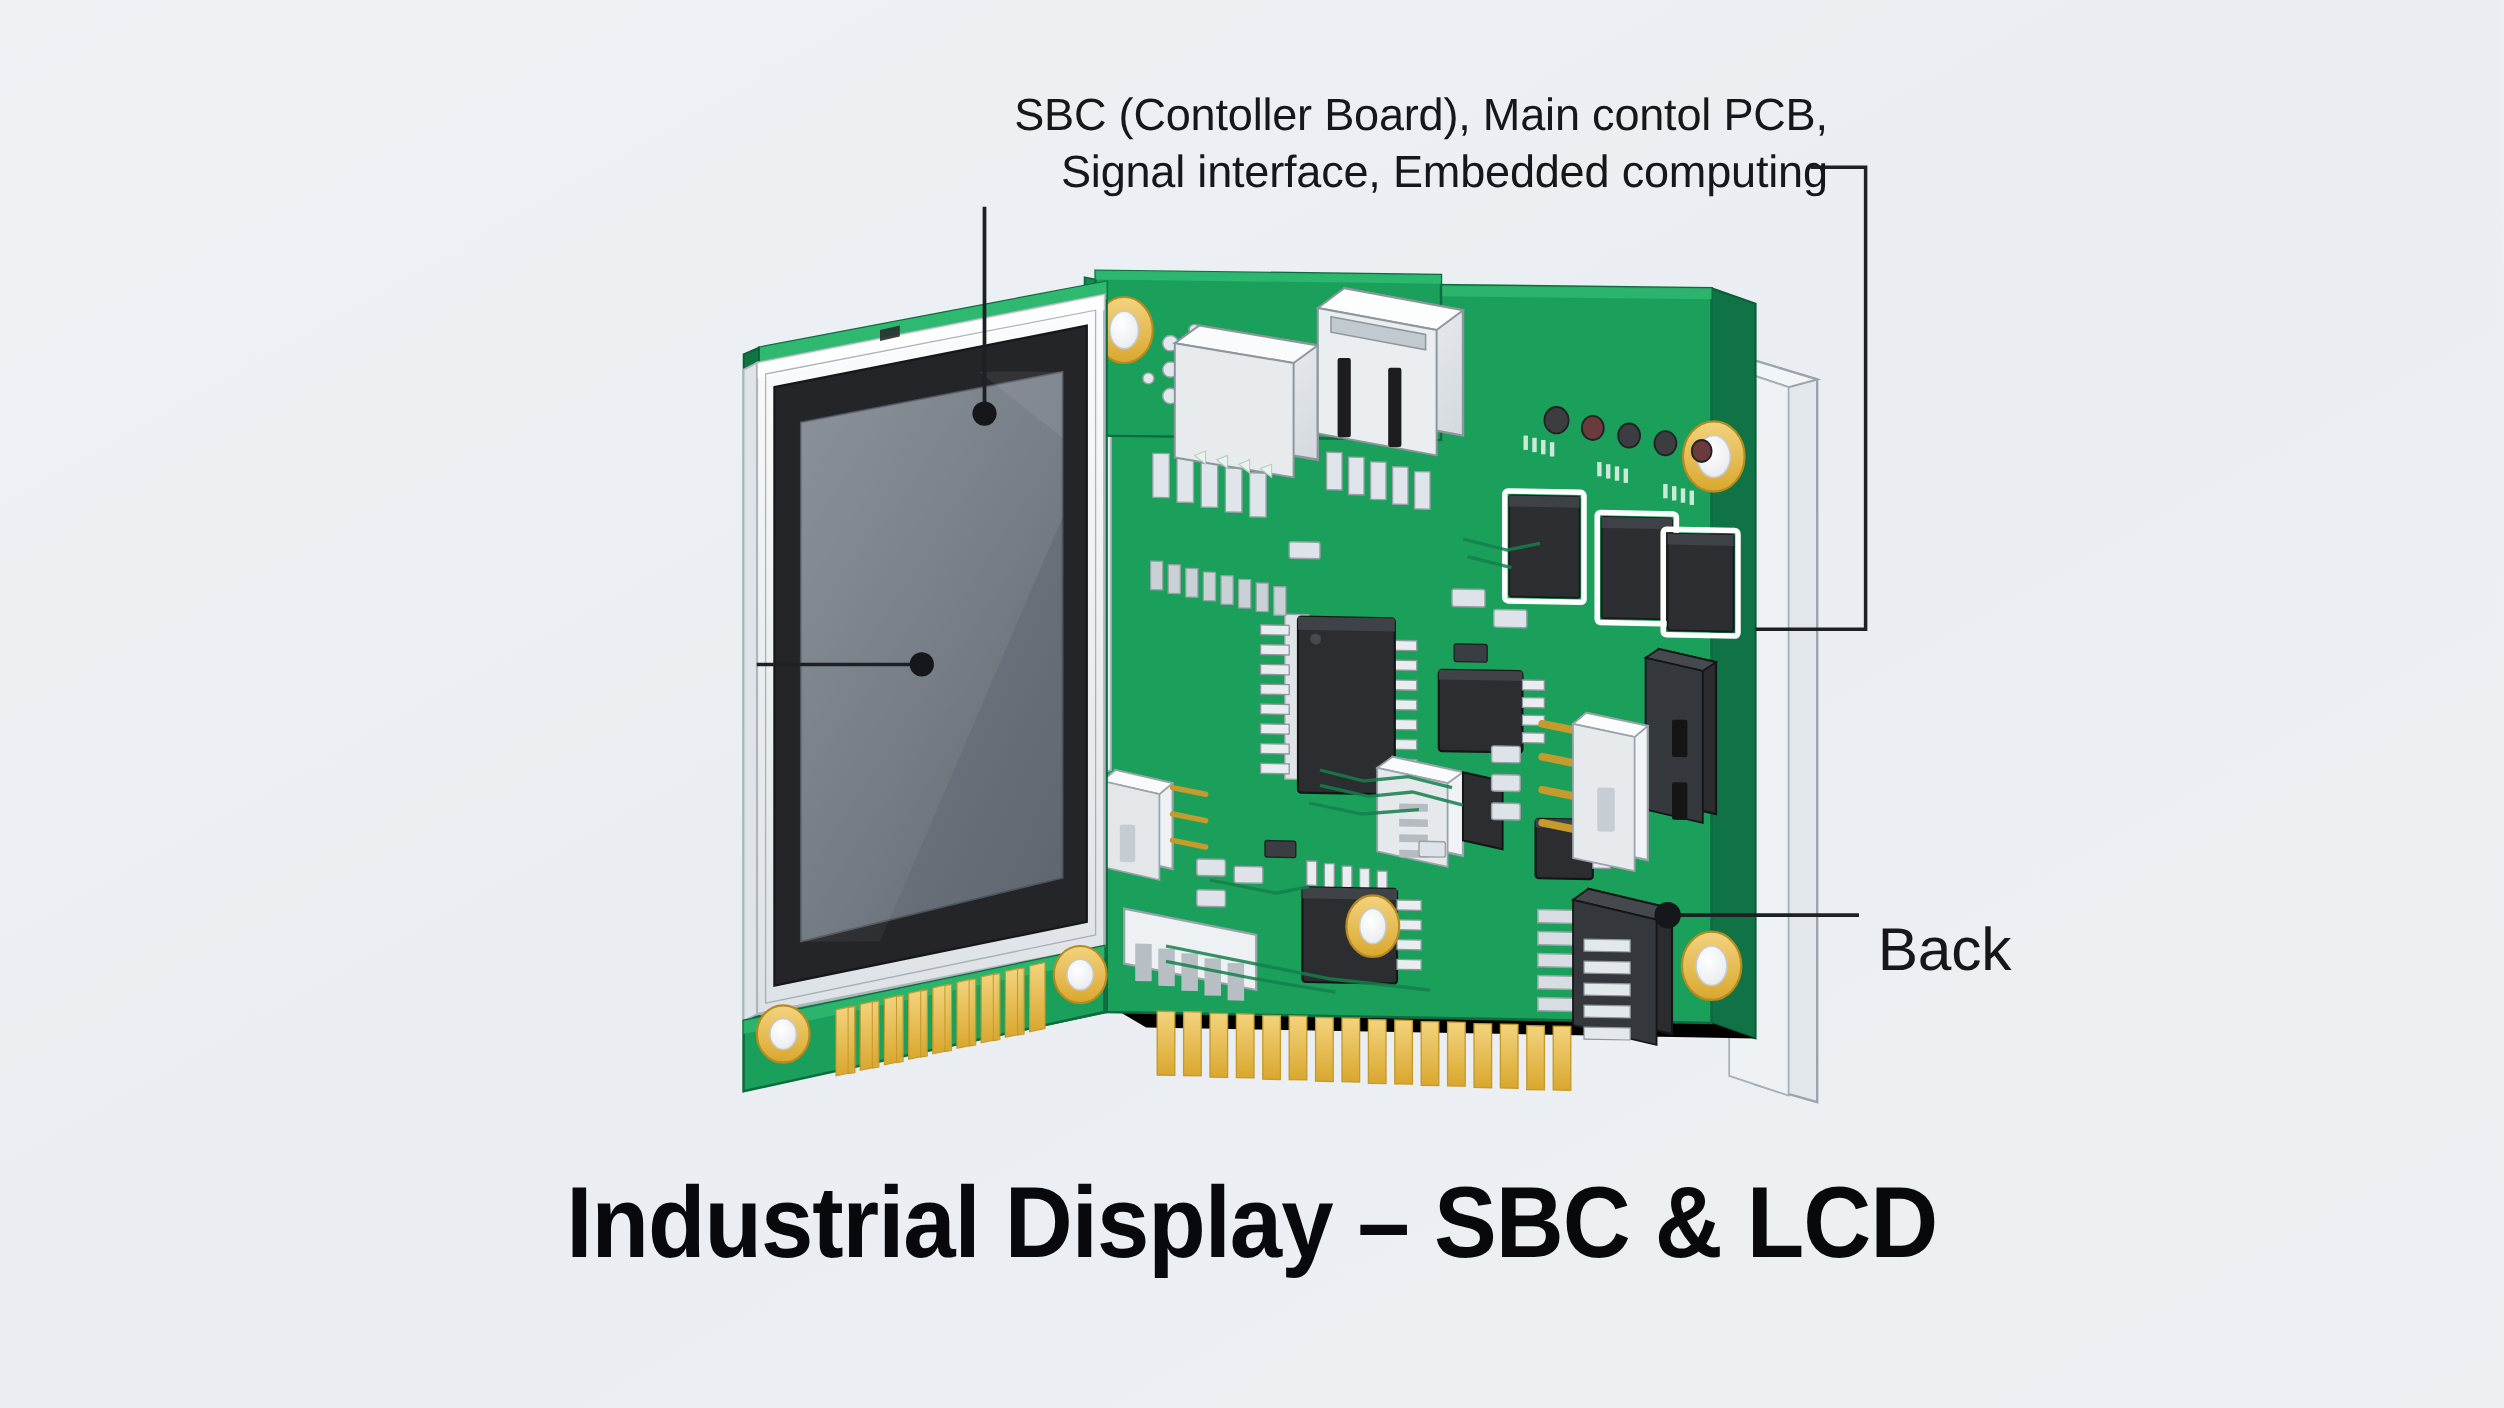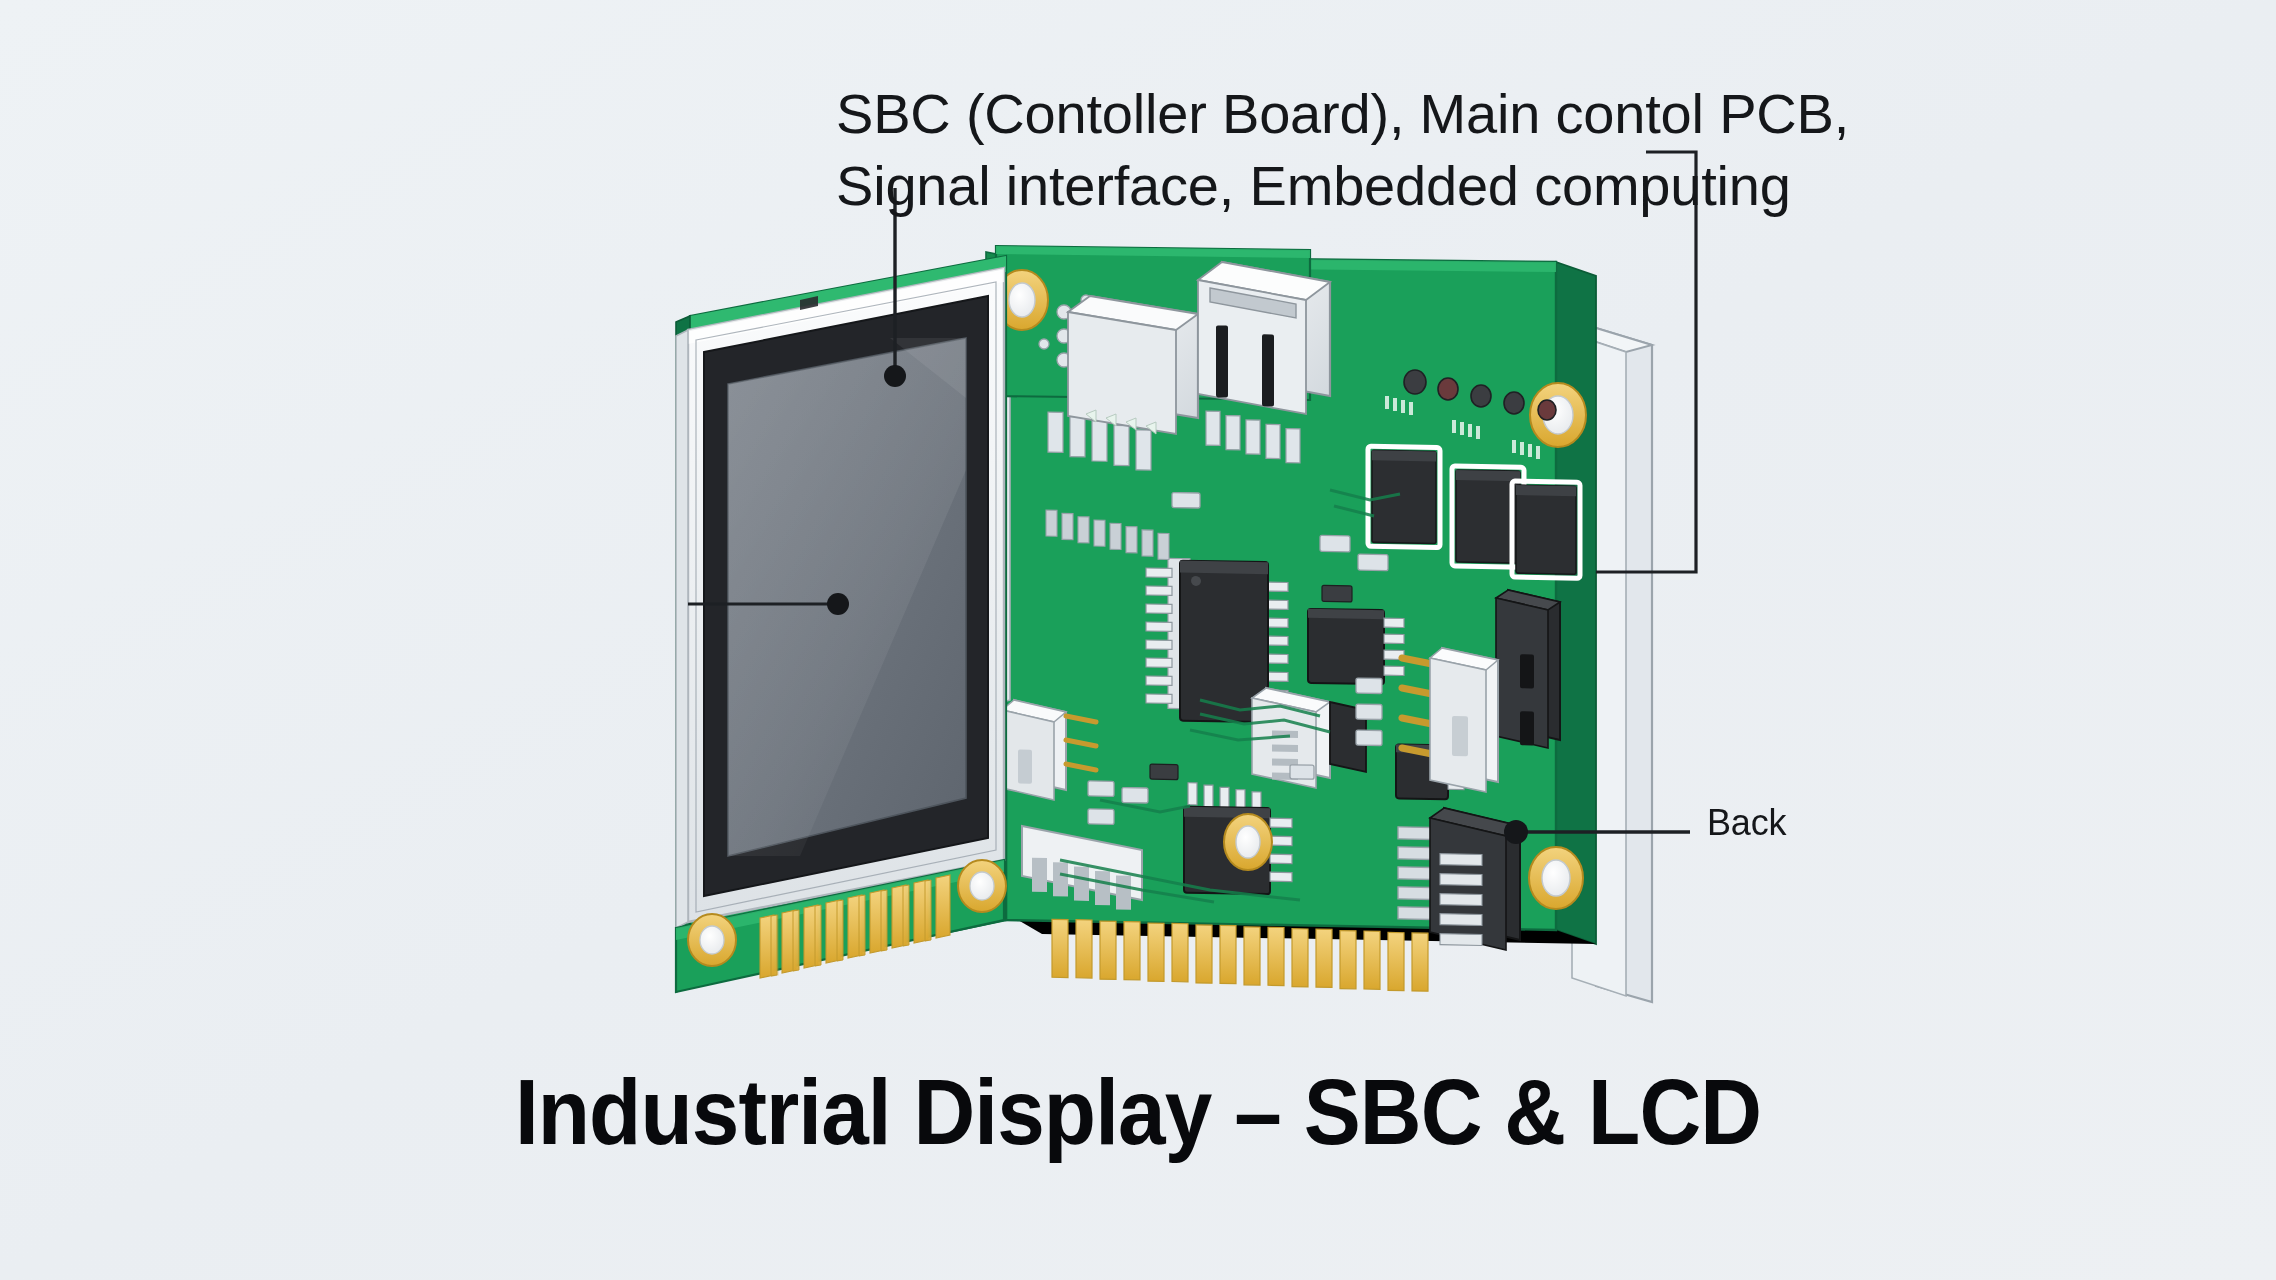--- a/index.html
+++ b/index.html
@@ -15,23 +15,23 @@
 
   .callout-text{
     position:absolute;
     color:#15171a;
     font-family:"Liberation Sans",sans-serif;
     font-weight:400;
     line-height:1.28;
     white-space:pre;
     letter-spacing:-0.2px;
   }
-  #lbl-sbc{left:836px;top:78px;font-size:56px;}
+  #lbl-sbc{left:922px;top:78px;font-size:41px;text-align:right;}
   #lbl-lcd{left:258px;top:543px;font-size:41px;}
-  #lbl-back{left:1707px;top:800px;font-size:36px;}
+  #lbl-back{left:1707px;top:828px;font-size:55px;}
 
   #title{
     position:absolute;
     left:0;right:0;top:1060px;
     text-align:center;
     color:#08090c;
     font-family:"Liberation Sans Narrow","Liberation Sans",sans-serif;
     font-weight:700;
     font-size:92px;
     letter-spacing:-1px;

